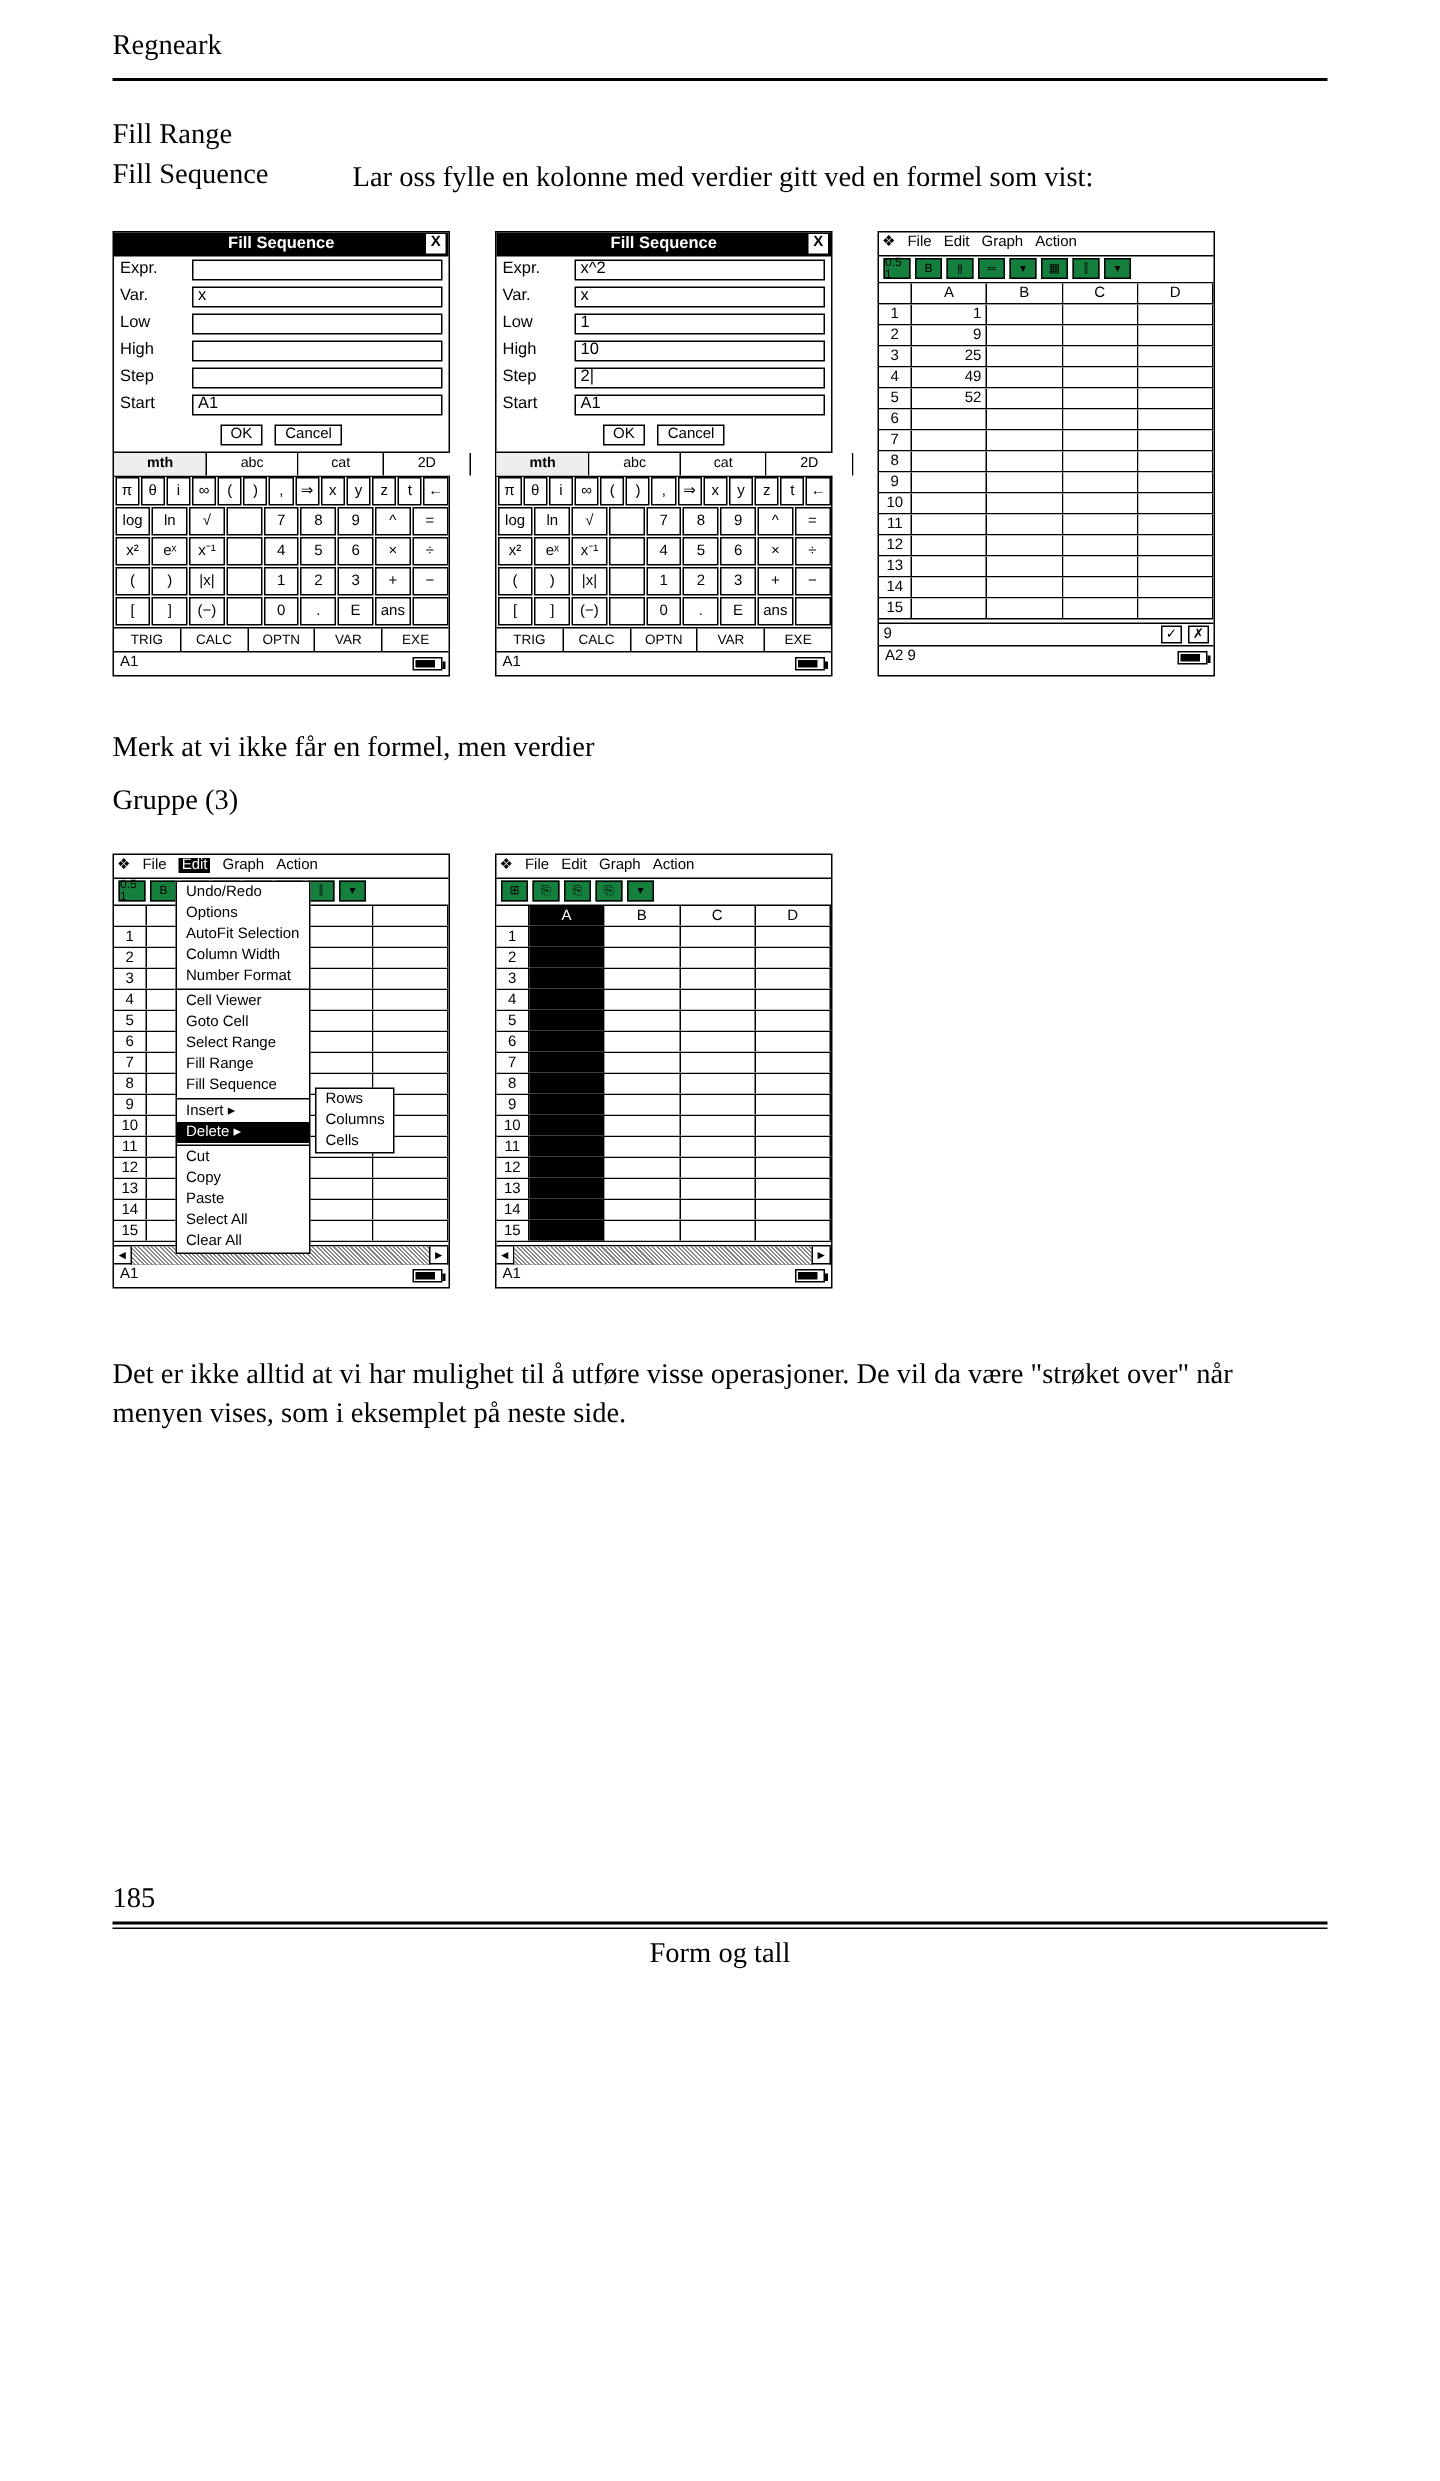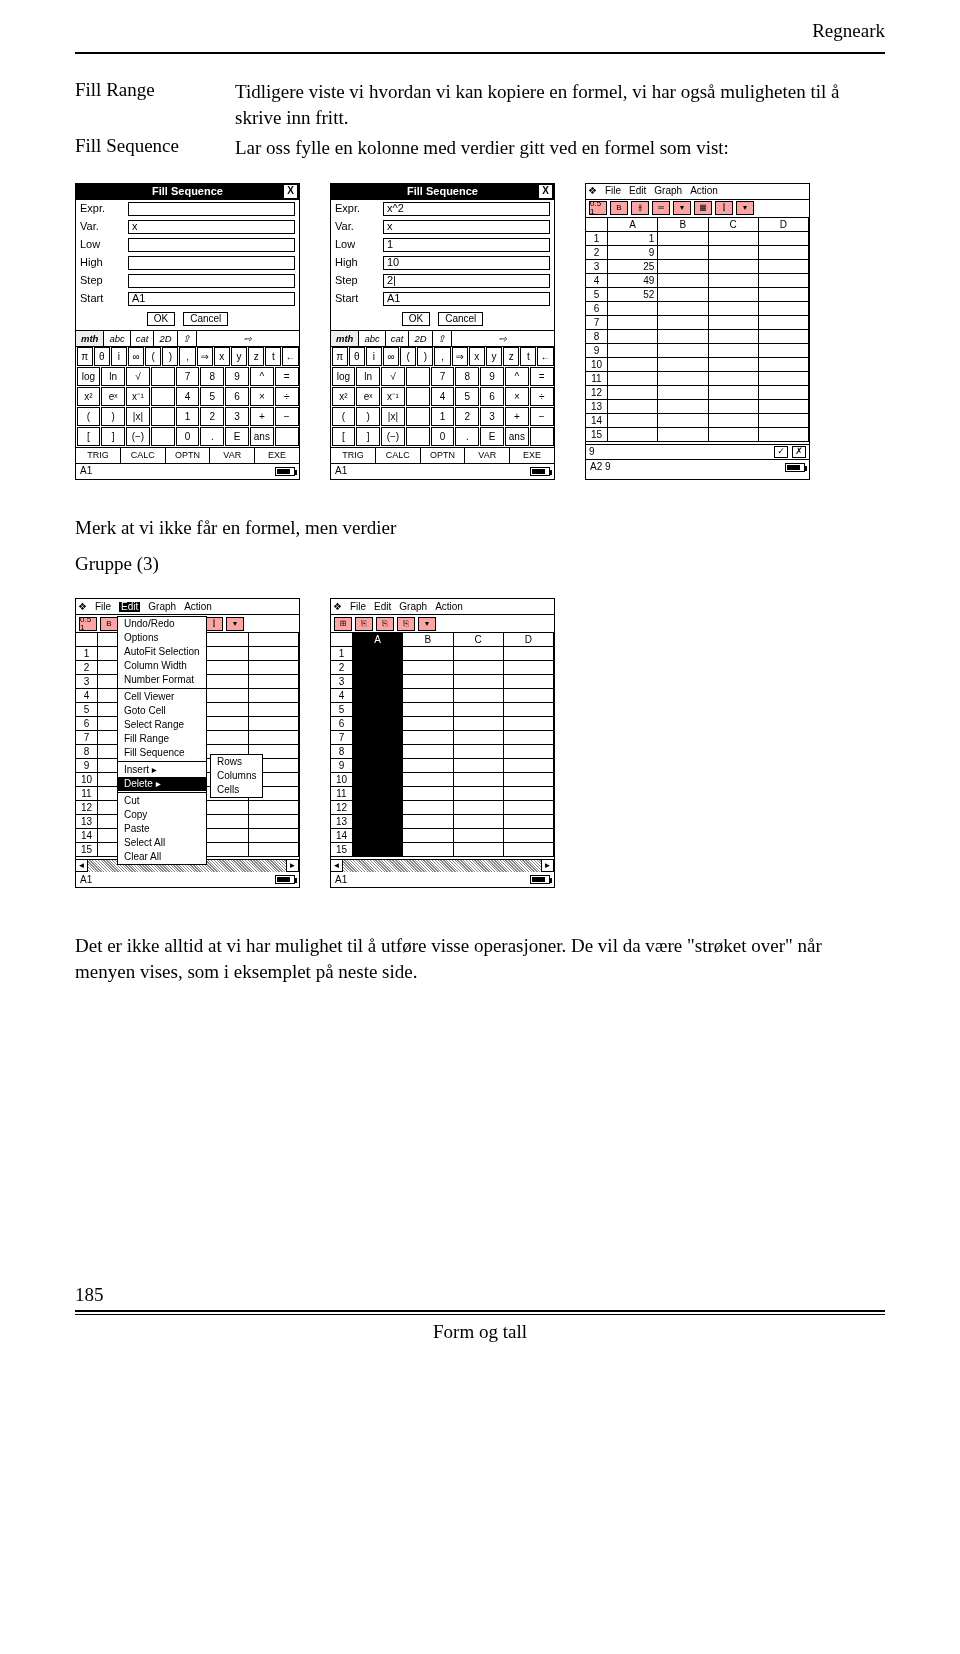--- a/index.html
+++ b/index.html
@@ -6,21 +6,21 @@
     body {
       font-family: "Times New Roman", Times, serif;
       font-size: 19px;
       background: #fff;
       width: 960px;
       margin: 0;
       padding: 0 75px 40px 75px;
       color: #000;
     }
     .page-header {
-      text-align: right;
+      text-align: left;
       font-size: 19px;
       padding: 20px 0 6px 0;
     }
     .rule-top { border-top: 2px solid #000; margin: 4px 0 25px 0; }
     
     .para-row { display: flex; gap: 0; margin: 0 0 5px 0; }
     .para-label { width: 160px; flex-shrink: 0; font-size: 19px; }
     .para-text { flex: 1; font-size: 19px; line-height: 1.35; }
     .para-block { font-size: 19px; line-height: 1.35; margin: 10px 0; }
 
@@ -77,25 +77,24 @@
     .mini-btn { border: 1px solid #000; font-size: 10px; padding: 1px 6px; background: #fff; }
 
     .tabs-row {
       display: flex;
       height: 17px;
       border-top: 1px solid #000;
       border-bottom: 1px solid #000;
     }
     .tab {
       border-right: 1px solid #000;
-      padding: 1px 5px;
+      padding: 1px 22px;
       font-size: 9.5px;
       display: flex; align-items: center; justify-content: center;
       background: #fff;
-      font-style: italic;
     }
     .tab:last-child { border-right: 0; flex: 1; }
     .tab.sel { background: #eee; font-weight: bold; }
 
     .keyrow { display: flex; height: 20px; }
     .key {
       flex: 1;
       border: 1px solid #000;
       margin: 0.5px;
       display: flex; align-items: center; justify-content: center;
@@ -130,21 +129,21 @@
     }
     .menubar .sel { background: #000; color: #fff; padding: 0 2px; }
     .toolbar {
       height: 18px;
       display: flex;
       align-items: center;
       border-bottom: 1px solid #000;
       padding: 0 3px;
       gap: 3px;
     }
-    .tbtn { width: 18px; height: 14px; border: 1px solid #000; display: flex; align-items: center; justify-content: center; font-size: 8px; background: #fca5a5; }
+    .tbtn { width: 18px; height: 14px; border: 1px solid #000; display: flex; align-items: center; justify-content: center; font-size: 8px; background: #15803d; }
     .sheet-head { display: flex; height: 14px; border-bottom: 1px solid #000; }
     .sheet-head div { border-right: 1px solid #000; text-align: center; font-size: 10px; line-height: 14px; background: #fff; }
     .sheet-head .rnhead { width: 22px; }
     .sheet-head .col { flex: 1; }
     .sheet-head .col.sel, .sheet-head .col.dark { background: #000; color: #fff; }
     .sheet-body { height: 212px; overflow: hidden; }
     .sheet-row { display: flex; height: 14px; border-bottom: 1px solid #000; }
     .sheet-row .rn { width: 22px; border-right: 1px solid #000; text-align: center; font-size: 10px; line-height: 14px; background: #fff; }
     .sheet-row .cell { flex: 1; border-right: 1px solid #000; font-size: 10px; line-height: 14px; text-align: right; padding-right: 3px; background: #fff; }
     .sheet-row .cell.sel { background: #000; color: #fff; }
@@ -183,21 +182,20 @@
     .footer-text { text-align: center; font-size: 19px; }
   </style>
 </head>
 <body>
 
 <div class="page-header">Regneark</div>
 <div class="rule-top"></div>
 
 <div class="para-row">
   <div class="para-label">Fill Range</div>
-  <div class="para-text">Tidligere viste vi hvordan vi kan kopiere en formel, vi har også muligheten til å skrive inn fritt.</div>
 </div>
 <div class="para-row">
   <div class="para-label">Fill Sequence</div>
   <div class="para-text">Lar oss fylle en kolonne med verdier gitt ved en formel som vist:</div>
 </div>
 
 <div class="screens-row">
 
   <div class="screen">
     <div class="titlebar">

